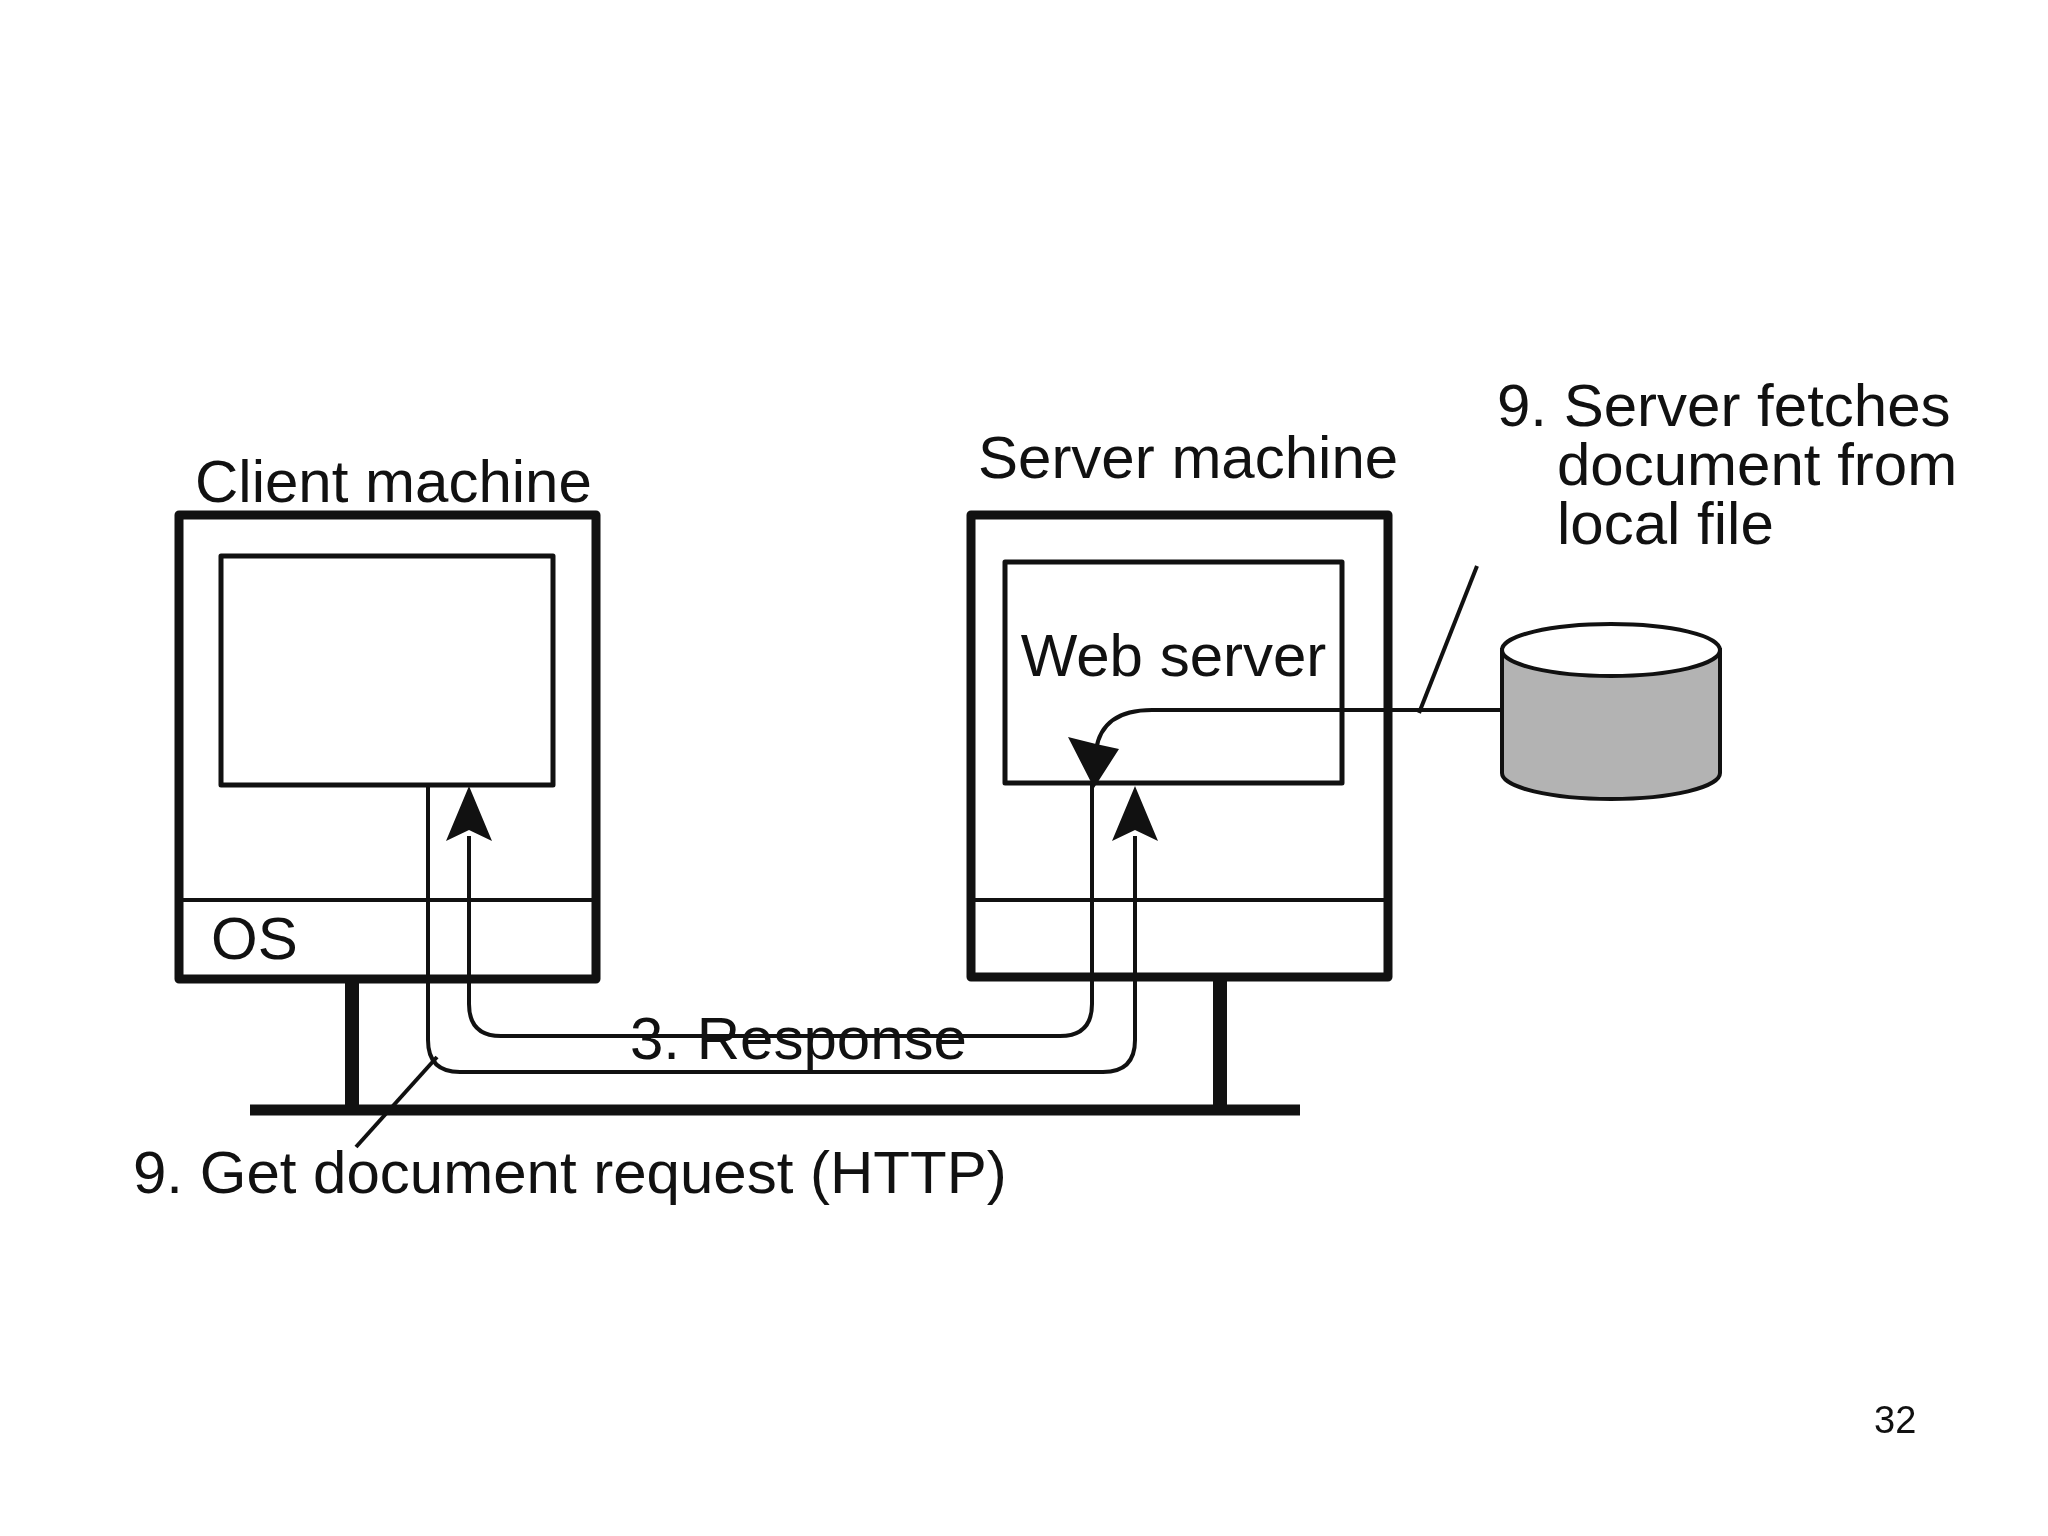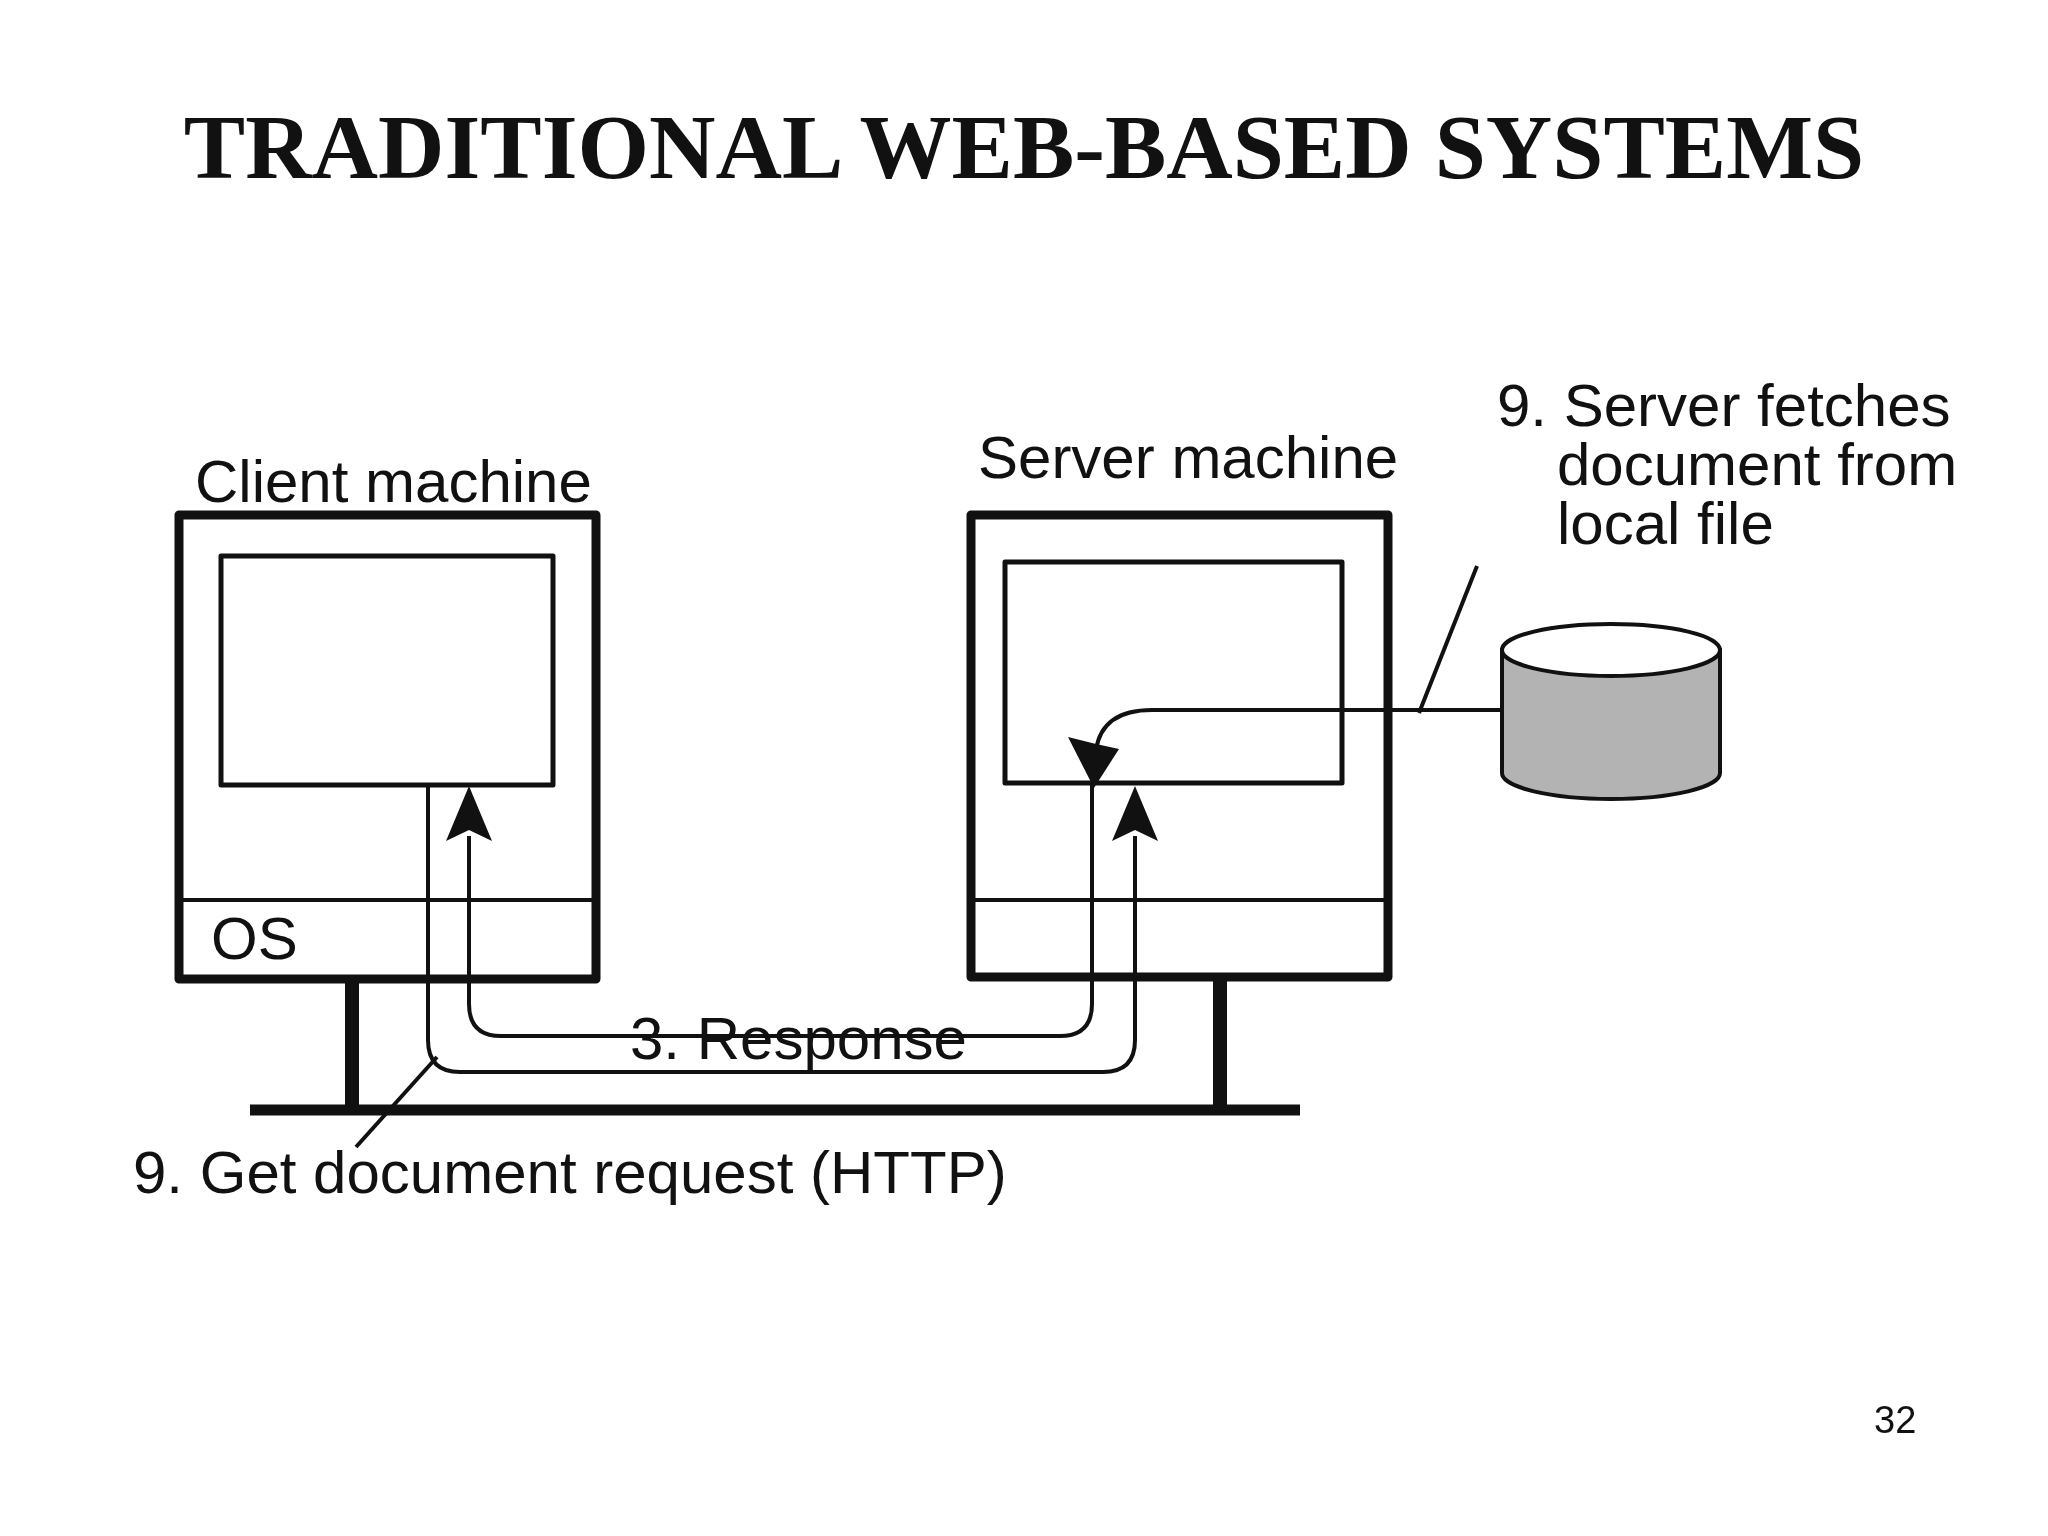--- a/index.html
+++ b/index.html
@@ -51,21 +51,20 @@
     top: 1401px;
     font-size: 38px;
     line-height: 1;
   }
 </style>
 </head>
 <body>
 
 <div id="slide">
 
-  <div id="slide-title">TRADITIONAL WEB-BASED SYSTEMS</div>
 
   <svg id="diagram-svg" width="2048" height="1536" viewBox="0 0 2048 1536">
 
     <g fill="none" stroke="#111111" stroke-linejoin="round" stroke-linecap="butt">
 
       <rect x="179" y="515" width="417" height="464" stroke-width="9"></rect>
 
       <line x1="179" y1="900" x2="596" y2="900" stroke-width="4"></line>
 
       <rect x="221" y="556" width="332" height="229" stroke-width="5"></rect>
@@ -100,20 +99,21 @@
 
     <g>
       <path d="M 1502 650 L 1502 773 A 109 26 0 0 0 1720 773 L 1720 650 Z" fill="#b3b3b3" stroke="#111111" stroke-width="4"></path>
       <ellipse cx="1611" cy="650" rx="109" ry="26" fill="#ffffff" stroke="#111111" stroke-width="4"></ellipse>
     </g>
   </svg>
 
   <div class="lbl" style="left:195px; top:428px;margin-top:24px;">Client machine</div>
   <div class="lbl" style="left:978px; top:428px;">Server machine</div>
 
+  <div class="lbl lbl-center" style="left:1005px; top:626px; width:337px;">Web server</div>
 
   <div class="lbl" style="left:211px; top:909px;">OS</div>
 
   <div class="lbl" style="left:133px; top:1143px;">9. Get document request (HTTP)</div>
 
   <div class="lbl" style="left:1497px; top:376px;">9. Server fetches</div>
   <div class="lbl" style="left:1557px; top:435px;">document from</div>
   <div class="lbl" style="left:1557px; top:494px;">local file</div>
 
   <div class="lbl" style="left:630px; top:972px;margin-top:37px;">3. Response</div>

